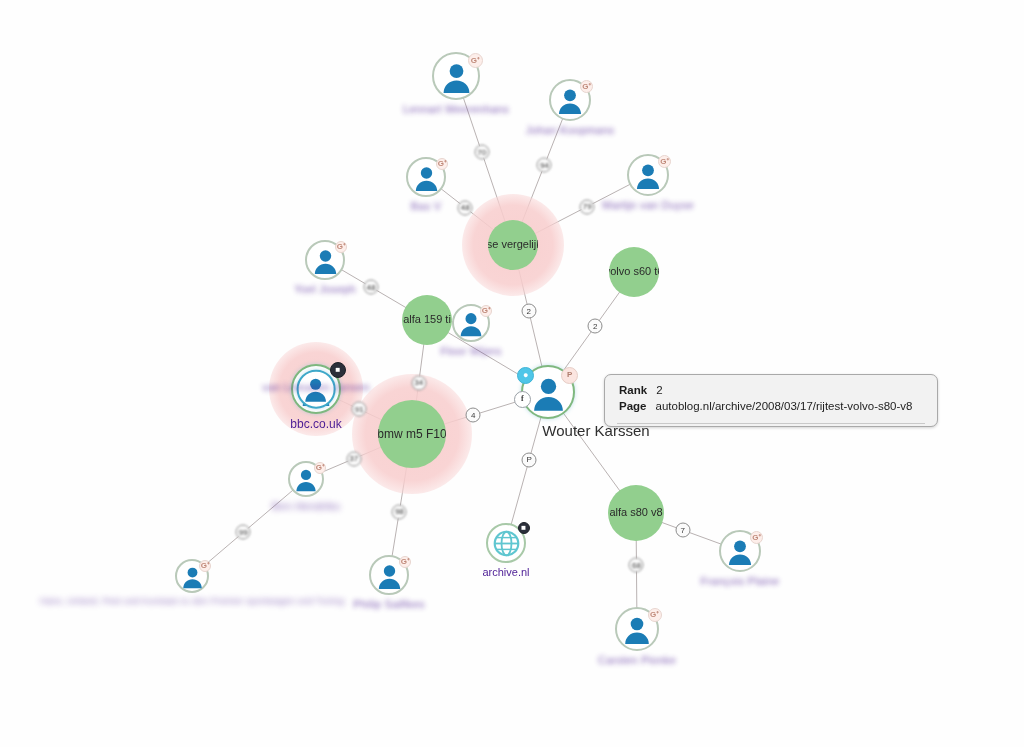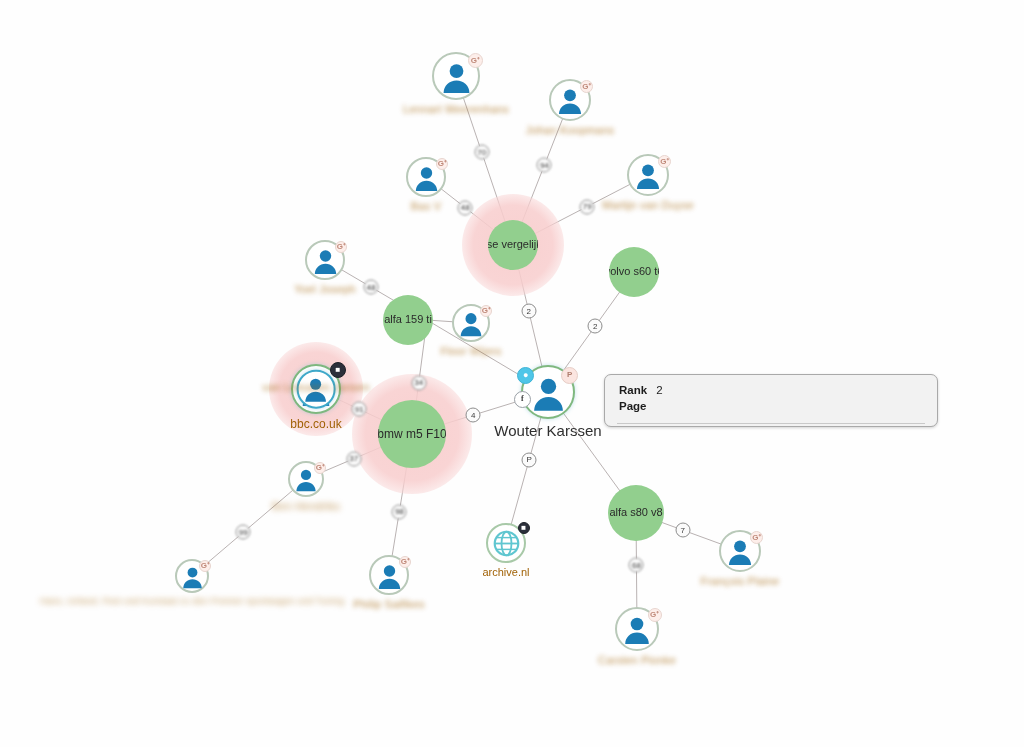--- a/index.html
+++ b/index.html
@@ -112,21 +112,21 @@
   .badge.tw     { background: #4fc6e8; border: 1px solid #3fb4d6; color: #ffffff; font-size: 9px; }
   .badge.pin    { background: #fbe5e0; border: 1px solid #e6cdc6; color: #b07d6e; }
   .badge.dark   { background: #2b2f3a; border: 1px solid #1d2128; color: #ffffff; font-size: 8px; }
   
   .node-label {
     position: absolute;
     left: 50%;
     transform: translateX(-50%);
     white-space: nowrap;
     text-align: center;
-    color: #a16207;
+    color: #4c1d95;
     font-size: 11px;
   }
   .node-label.big { font-size: 15px; color: #2f2f2f; }
   .node-label.mid { font-size: 12px; }
   .blurred {
     filter: blur(2.6px);
     opacity: .72;
     letter-spacing: .2px;
   }
   .blurred.heavy { filter: blur(3.1px); opacity: .66; }
@@ -265,21 +265,21 @@
           <div class="ring thin" style="width: 40px; height: 40px;">
             <svg width="29" height="29" viewBox="0 0 32 32" class="avatar">
               <circle cx="16" cy="11" r="6.3" fill="#1b7cb5"></circle>
               <path d="M4.2 31c0-6.6 5.3-11.4 11.8-11.4S27.8 24.4 27.8 31z" fill="#1b7cb5"></path>
             </svg>
           </div>
           <div class="badge gplus" style="width: 12px; height: 12px; right: -2.16px; top: 1.2px;">G⁺</div>
         </div>
         <div class="node-label blurred" style="top: 43px;">Yoel Joseph</div>
       </div>
-      <div class="node keyword" style="left: 408px; top: 320px;">
+      <div class="node keyword" style="left: 427px; top: 320px;">
         <div class="node-body" style="width: 50px; height: 50px;">
           <div class="disc" style="width: 50px; height: 50px;">
             <span class="kw-text">alfa 159 ti</span>
           </div>
         </div>
       </div>
       <div class="node person" style="left: 471px; top: 323px;">
         <div class="node-body" style="width: 38px; height: 38px;">
           <div class="ring thin" style="width: 38px; height: 38px;">
             <svg width="28" height="28" viewBox="0 0 32 32" class="avatar">
@@ -331,21 +331,21 @@
           <div class="ring" style="width: 54px; height: 54px;">
             <svg width="39" height="39" viewBox="0 0 32 32" class="avatar">
               <circle cx="16" cy="11" r="6.3" fill="#1b7cb5"></circle>
               <path d="M4.2 31c0-6.6 5.3-11.4 11.8-11.4S27.8 24.4 27.8 31z" fill="#1b7cb5"></path>
             </svg>
           </div>
           <div class="badge tw" style="width: 17px; height: 17px; left: -3.74px; top: 1.62px;">●</div>
           <div class="badge pin" style="width: 17px; height: 17px; right: -3.06px; top: 1.62px;">P</div>
           <div class="badge fb" style="width: 17px; height: 17px; left: -7.14px; top: 25.65px;">f</div>
         </div>
-        <div class="node-label big" style="top: 57px;">Wouter Karssen</div>
+        <div class="node-label big" style="top: 57px; margin-left: 48px;">Wouter Karssen</div>
       </div>
       <div class="node person" style="left: 306px; top: 479px;">
         <div class="node-body" style="width: 36px; height: 36px;">
           <div class="ring thin" style="width: 36px; height: 36px;">
             <svg width="26" height="26" viewBox="0 0 32 32" class="avatar">
               <circle cx="16" cy="11" r="6.3" fill="#1b7cb5"></circle>
               <path d="M4.2 31c0-6.6 5.3-11.4 11.8-11.4S27.8 24.4 27.8 31z" fill="#1b7cb5"></path>
             </svg>
           </div>
           <div class="badge gplus" style="width: 12px; height: 12px; right: -2.16px; top: 1.08px;">G⁺</div>
@@ -442,16 +442,17 @@
       <div class="edge-badge blur" style="left: 636.45px; top: 565.2px;">68</div>
     </div>
 
   <div id="tooltip" style="left: 604px; top: 374px; width: 304px; z-index: 50;">
     <div class="row">
       <span class="tkey">Rank</span>
       <span class="tval">2</span>
     </div>
     <div class="row">
       <span class="tkey">Page</span>
+      <span class="tval">autoblog.nl/archive/2008/03/17/rijtest-volvo-s80-v8</span>
     </div>
     <div class="tip-underline"></div>
   </div>
 </div>
 
 </body></html>

